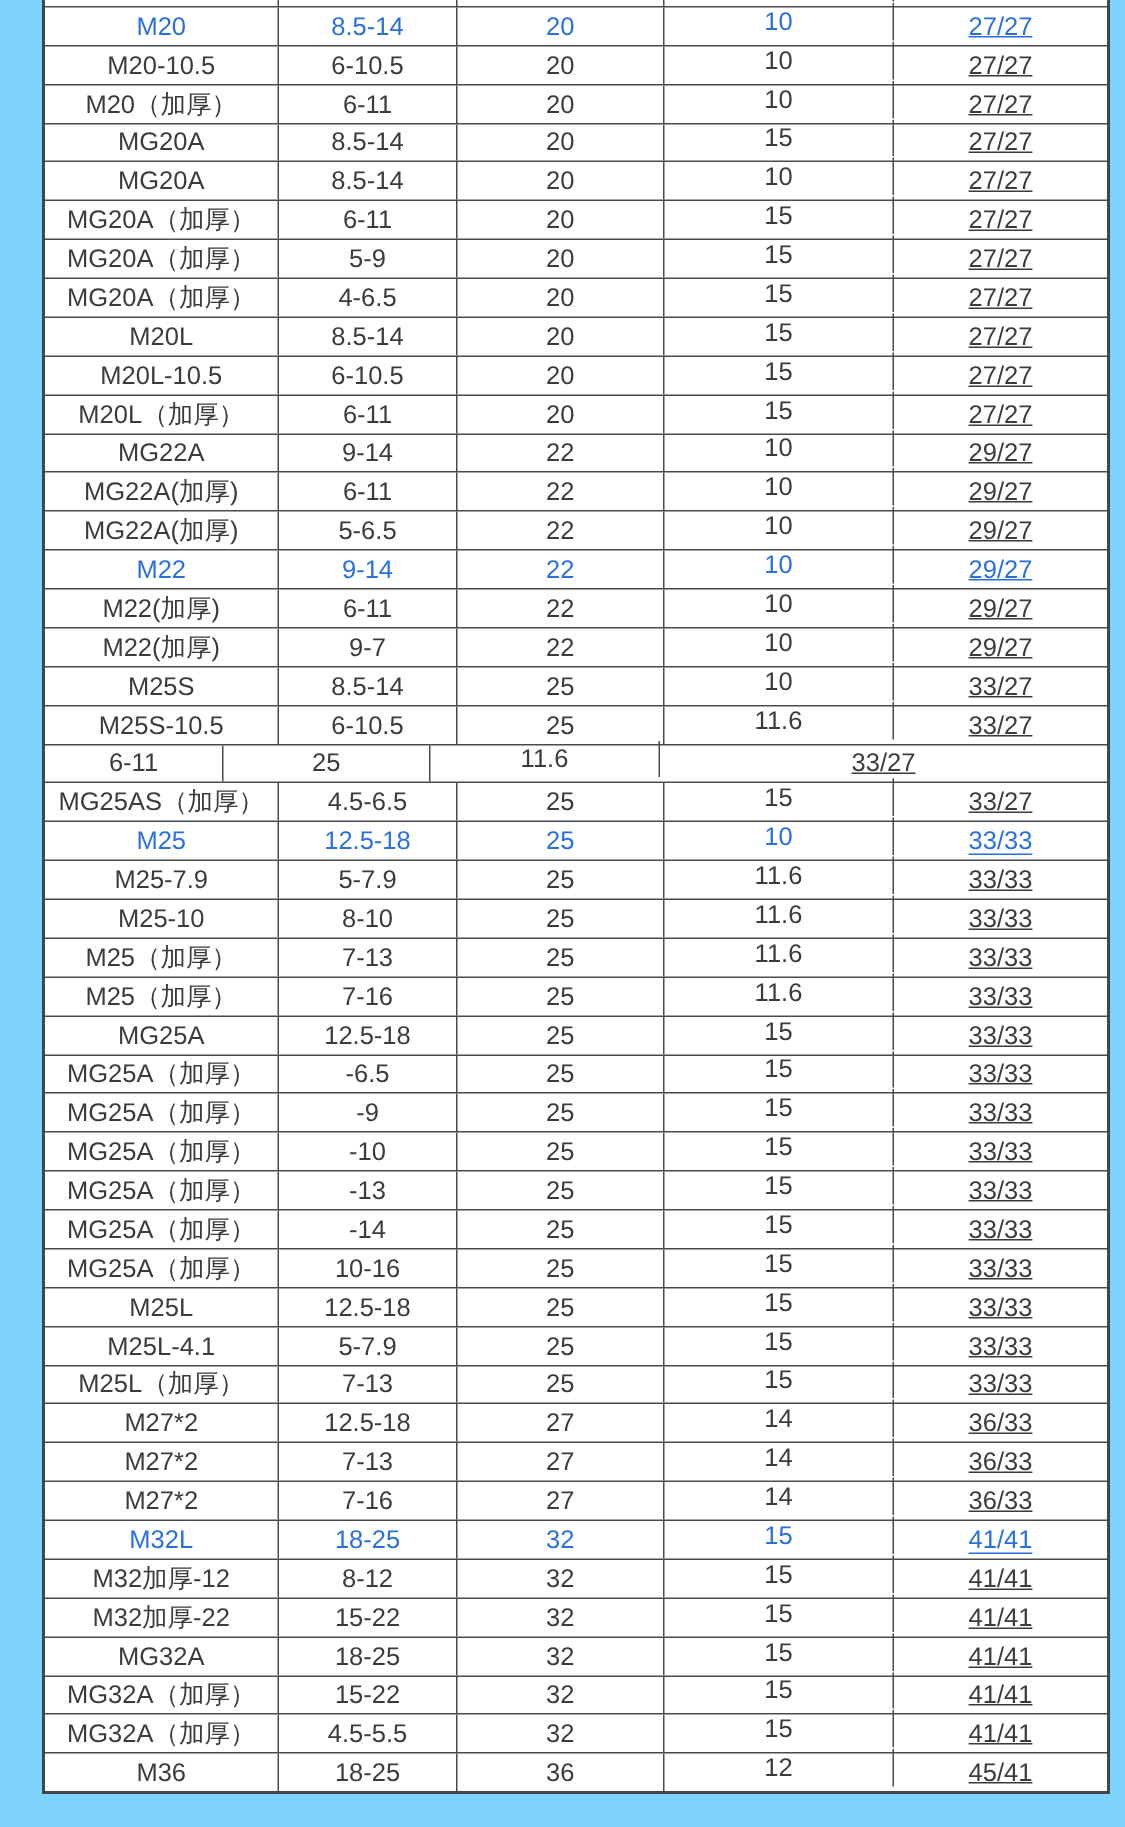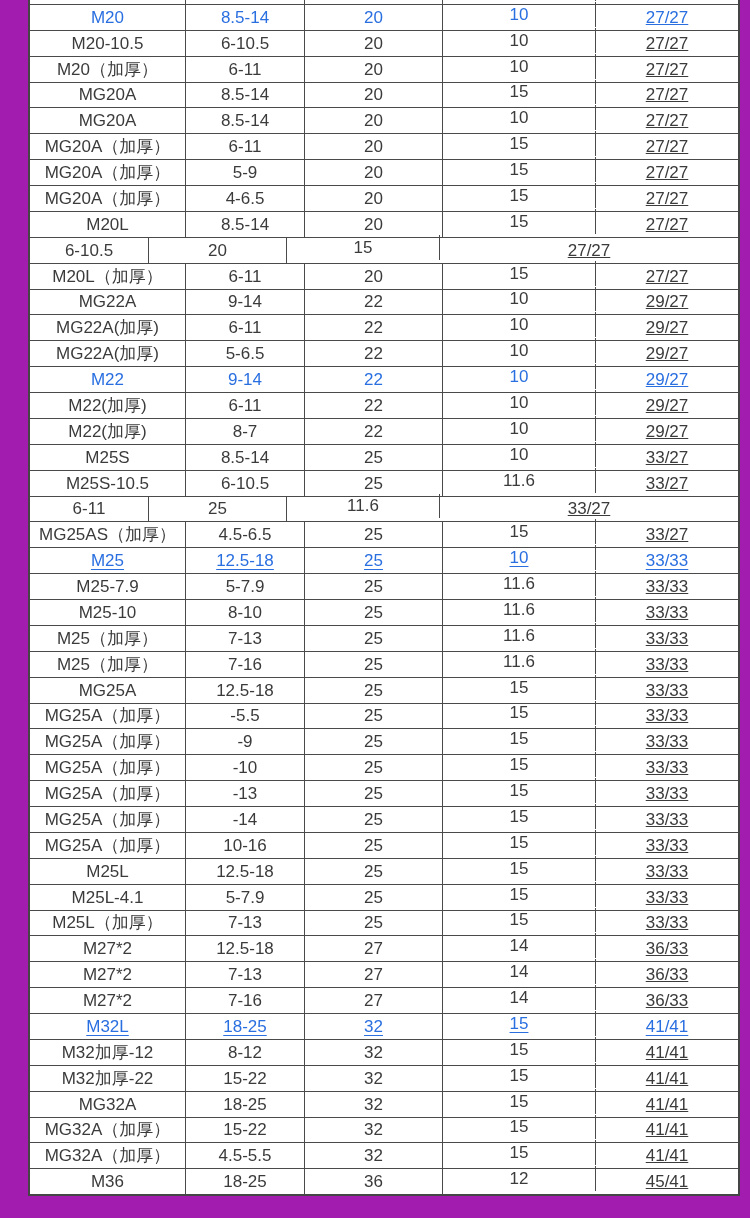--- a/index.html
+++ b/index.html
@@ -4,21 +4,21 @@
 <style>
   html, body {
     margin: 0;
     padding: 0;
     background: #ffffff;
   }
   .stage {
     position: relative;
     width: 750px;
     height: 1218px;
-    background: #a21caf;
+    background: #7dd3fc;
     overflow: hidden;
     font-family: "Liberation Sans", "DejaVu Sans", sans-serif;
   }
   .spec-table {
     position: absolute;
     left: 28px;
     top: -22px;
     width: 712px;
     box-sizing: border-box;
     border-left: 2px solid #454545;
@@ -50,21 +50,20 @@
   .c1 { flex: 0 0 156px; }
   .c2 { flex: 0 0 119px; }
   .c3 { flex: 0 0 138px; }
   .c4 { flex: 0 0 153px; transform: translateY(-3px); text-align: right; }
   .c5 { flex: 1 1 auto; border-right: none; text-decoration: underline; }
   .row.highlight .cell,
   .row.highlight-underline .cell {
     color: var(--accent, #2a6fe0);
   }
   .row.highlight-underline .cell {
-    text-decoration: underline;
     text-underline-offset: 3px;
   }
 </style>
 </head>
 <body>
 
 <div class="stage">
   <div class="spec-table">
       <div class="row partial">
     <div class="cell c1"></div>
@@ -130,20 +129,21 @@
     <div class="cell c5">27/27</div>
   </div>
       <div class="row">
     <div class="cell c1">M20L</div>
     <div class="cell c2">8.5-14</div>
     <div class="cell c3">20</div>
     <div class="cell c4">15</div>
     <div class="cell c5">27/27</div>
   </div>
       <div class="row">
+    <div class="cell c1">M20L-10.5</div>
     <div class="cell c2">6-10.5</div>
     <div class="cell c3">20</div>
     <div class="cell c4">15</div>
     <div class="cell c5">27/27</div>
   </div>
       <div class="row">
     <div class="cell c1">M20L（加厚）</div>
     <div class="cell c2">6-11</div>
     <div class="cell c3">20</div>
     <div class="cell c4">15</div>
@@ -179,21 +179,21 @@
   </div>
       <div class="row">
     <div class="cell c1">M22(加厚)</div>
     <div class="cell c2">6-11</div>
     <div class="cell c3">22</div>
     <div class="cell c4">10</div>
     <div class="cell c5">29/27</div>
   </div>
       <div class="row">
     <div class="cell c1">M22(加厚)</div>
-    <div class="cell c2">8-7</div>
+    <div class="cell c2">9-7</div>
     <div class="cell c3">22</div>
     <div class="cell c4">10</div>
     <div class="cell c5">29/27</div>
   </div>
       <div class="row">
     <div class="cell c1">M25S</div>
     <div class="cell c2">8.5-14</div>
     <div class="cell c3">25</div>
     <div class="cell c4">10</div>
     <div class="cell c5">33/27</div>
@@ -255,21 +255,21 @@
   </div>
       <div class="row">
     <div class="cell c1">MG25A</div>
     <div class="cell c2">12.5-18</div>
     <div class="cell c3">25</div>
     <div class="cell c4">15</div>
     <div class="cell c5">33/33</div>
   </div>
       <div class="row">
     <div class="cell c1">MG25A（加厚）</div>
-    <div class="cell c2">-5.5</div>
+    <div class="cell c2">-6.5</div>
     <div class="cell c3">25</div>
     <div class="cell c4">15</div>
     <div class="cell c5">33/33</div>
   </div>
       <div class="row">
     <div class="cell c1">MG25A（加厚）</div>
     <div class="cell c2">-9</div>
     <div class="cell c3">25</div>
     <div class="cell c4">15</div>
     <div class="cell c5">33/33</div>

